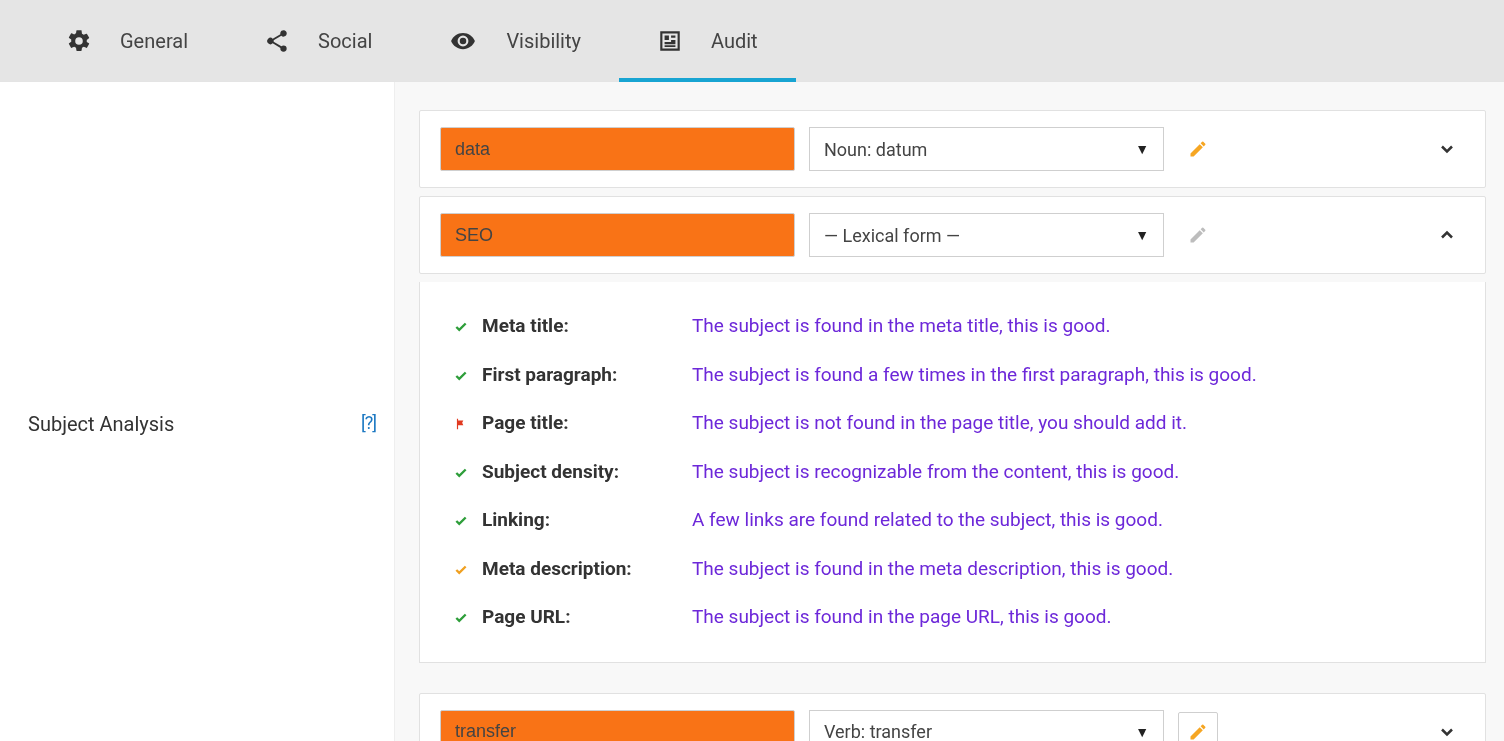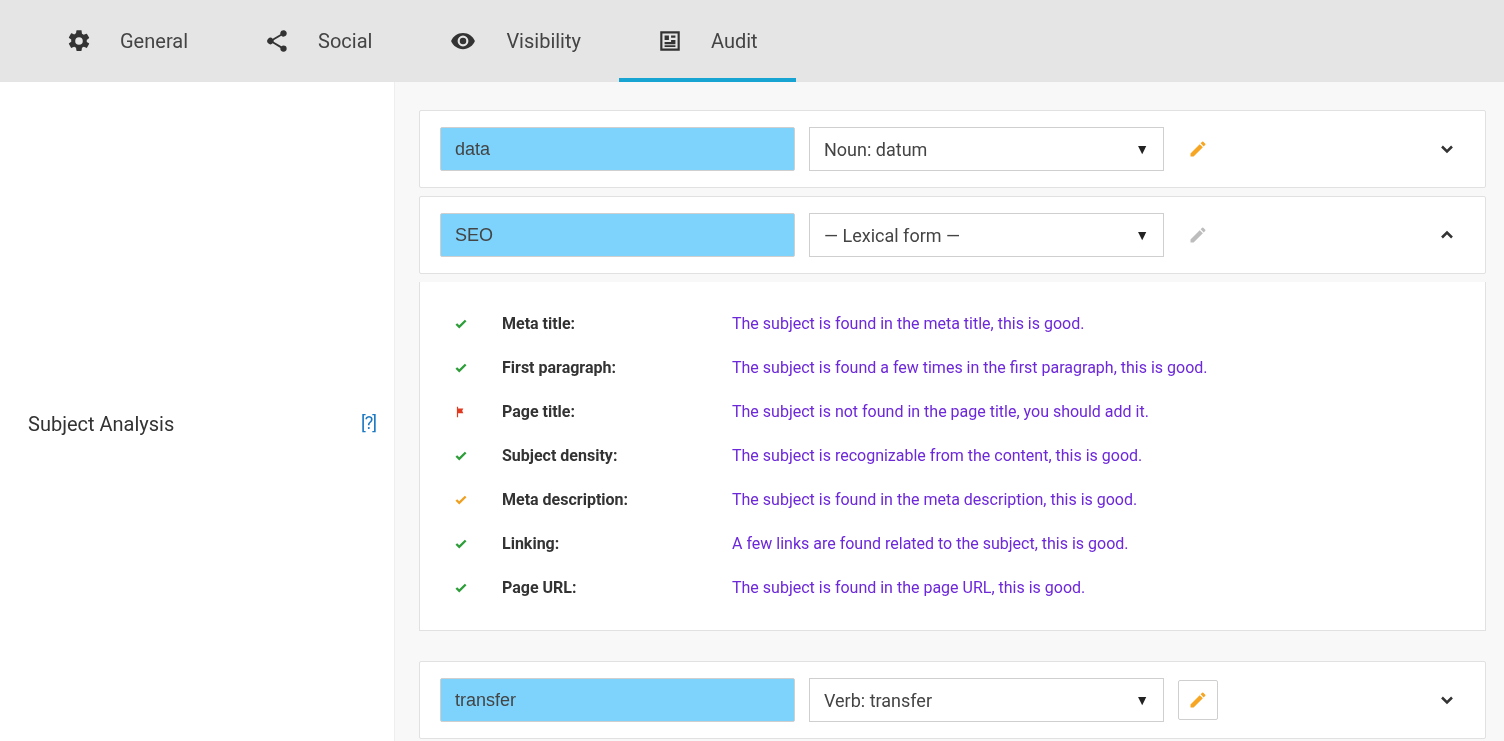--- a/index.html
+++ b/index.html
@@ -92,21 +92,21 @@
     gap: 14px;
   }
   .subject-input {
     flex: 0 0 355px;
     height: 44px;
     border: 1px solid #cfcfcf;
     border-radius: 2px;
     padding: 0 14px;
     font-size: 18px;
     color: #444;
-    background: #7dd3fc;
+    background: #f97316;
   }
   .lex-select-wrap {
     flex: 0 0 355px;
     height: 44px;
     border: 1px solid #cfcfcf;
     border-radius: 0;
     padding: 0 14px;
     font-size: 18px;
     color: #444;
     background: #fff;
@@ -152,23 +152,22 @@
     background: #fff;
     border: 1px solid #e1e1e1;
     border-top: none;
     padding: 30px 30px 30px 34px;
     margin-bottom: 30px;
   }
   .analysis-row {
     display: flex;
     align-items: baseline;
     margin-bottom: 20px;
-    font-size: 16px;
+    font-size: 19px;
     line-height: 1.5;
-    gap: 20px;
   }
   .analysis-row:last-child { margin-bottom: 0; }
   .an-icon {
     width: 28px;
     flex: 0 0 28px;
     display: inline-flex;
     align-items: center;
     justify-content: flex-start;
     position: relative;
     top: 2px;
@@ -309,36 +308,36 @@
       <div class="analysis-row">
         <span class="an-icon ic-check-green">
           <svg width="14" height="14" viewBox="0 0 24 24" fill="none" stroke="currentColor" stroke-width="4">
               <polyline points="4 12 9 17 20 6"></polyline>
             </svg>
         </span>
         <span class="an-label">Subject density:</span>
         <span class="an-desc">The subject is recognizable from the content, this is good.</span>
       </div>
       <div class="analysis-row">
+        <span class="an-icon ic-check-green">
+          <svg width="14" height="14" viewBox="0 0 24 24" fill="none" stroke="currentColor" stroke-width="4">
+              <polyline points="4 12 9 17 20 6"></polyline>
+            </svg>
+        </span>
+        <span class="an-label">Linking:</span>
+        <span class="an-desc">A few links are found related to the subject, this is good.</span>
+      </div>
+      <div class="analysis-row">
         <span class="an-icon ic-check-orange">
           <svg width="14" height="14" viewBox="0 0 24 24" fill="none" stroke="currentColor" stroke-width="4">
               <polyline points="4 12 9 17 20 6"></polyline>
             </svg>
         </span>
         <span class="an-label">Meta description:</span>
         <span class="an-desc">The subject is found in the meta description, this is good.</span>
-      </div>
-      <div class="analysis-row">
-        <span class="an-icon ic-check-green">
-          <svg width="14" height="14" viewBox="0 0 24 24" fill="none" stroke="currentColor" stroke-width="4">
-              <polyline points="4 12 9 17 20 6"></polyline>
-            </svg>
-        </span>
-        <span class="an-label">Linking:</span>
-        <span class="an-desc">A few links are found related to the subject, this is good.</span>
       </div>
       <div class="analysis-row">
         <span class="an-icon ic-check-green">
           <svg width="14" height="14" viewBox="0 0 24 24" fill="none" stroke="currentColor" stroke-width="4">
               <polyline points="4 12 9 17 20 6"></polyline>
             </svg>
         </span>
         <span class="an-label">Page URL:</span>
         <span class="an-desc">The subject is found in the page URL, this is good.</span>
       </div>

